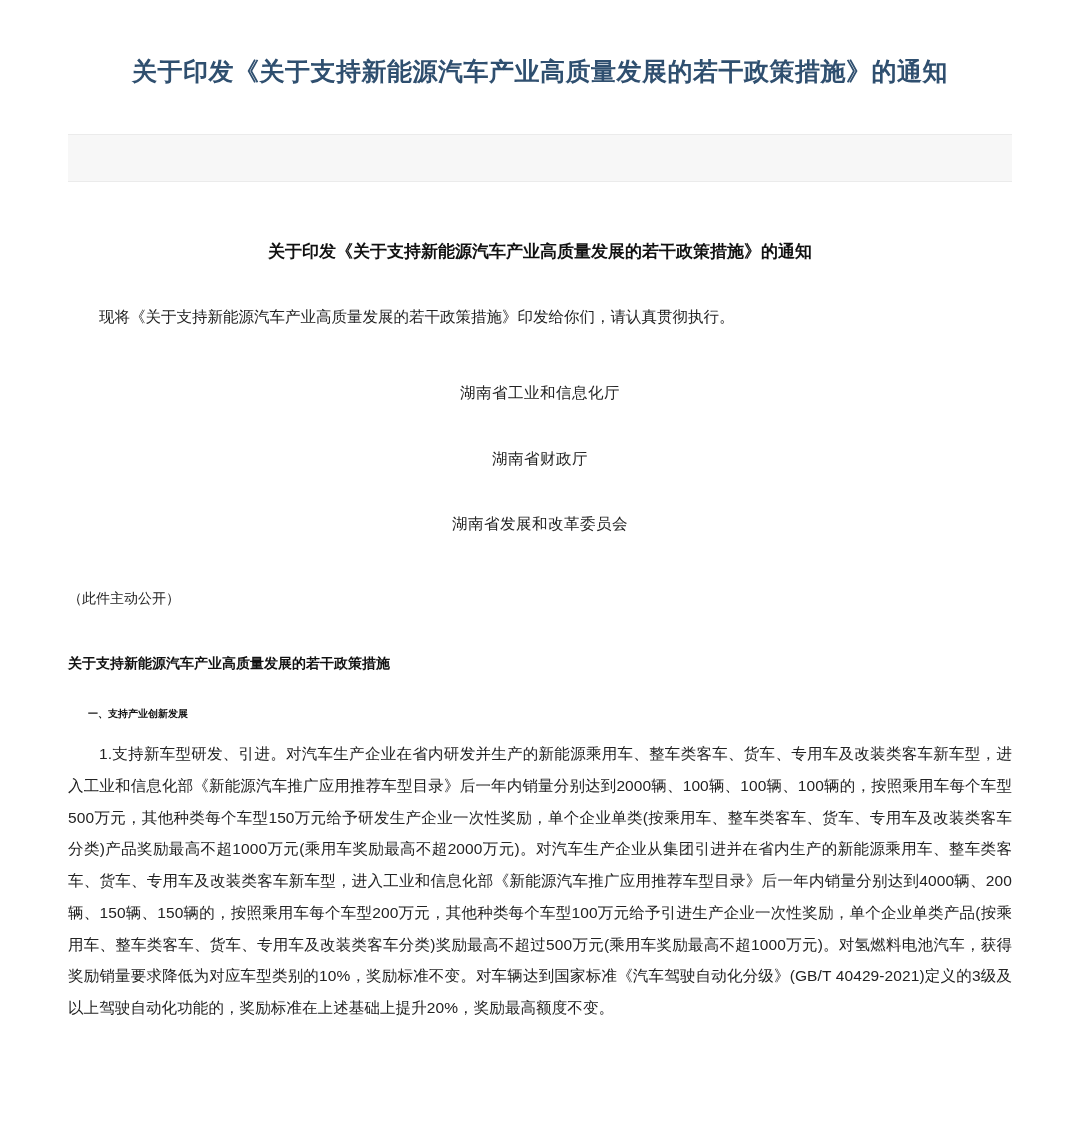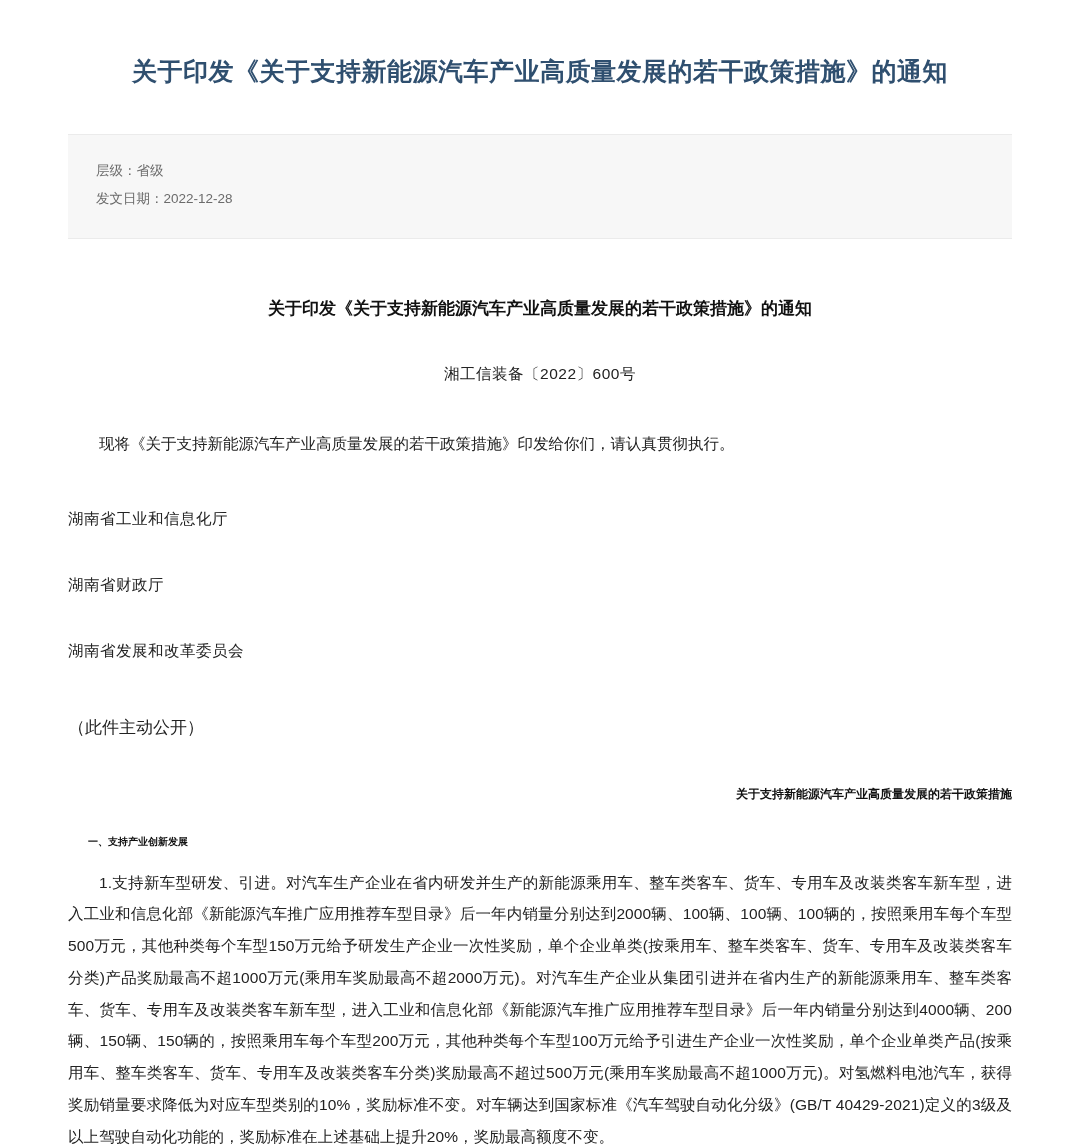--- a/index.html
+++ b/index.html
@@ -80,35 +80,35 @@
   .addressee {
     margin-bottom: 24px;
     font-size: 15.5px;
   }
   .para {
     text-indent: 2em;
     margin: 16px 0 14px 0;
     text-align: justify;
   }
   .signature {
-    text-align: left;
+    text-align: center;
     margin-top: 34px;
     font-size: 15.5px;
     letter-spacing: 0.5px;
   }
   .signature.first { margin-top: 44px; }
   .note {
     margin-top: 44px;
     text-indent: 0;
-    font-size: 17px;
+    font-size: 14px;
   }
   .section-title-center {
-    text-align: right;
+    text-align: left;
     font-weight: bold;
-    font-size: 12px;
+    font-size: 14px;
     margin-top: 36px;
     margin-bottom: 22px;
     color: #111111;
   }
   .section-heading {
     font-weight: bold;
     text-indent: 2em;
     margin: 26px 0 14px 0;
     font-size: 10px;
     color: #111111;
@@ -121,37 +121,28 @@
   }
 </style>
 </head>
 <body>
 
 <div class="page">
 
   <h1 class="page-title">关于印发《关于支持新能源汽车产业高质量发展的若干政策措施》的通知</h1>
 
   <div class="meta-box">
-    <div class="meta-col left">
-      <div class="meta-row">
-        <span class="meta-label">层级：</span><span class="meta-value">省级</span>
-      </div>
-      <div class="meta-row">
-        <span class="meta-label">发文日期：</span><span class="meta-value">2022-12-28</span>
-      </div>
-    </div>
     <div class="meta-col right">
     </div>
   </div>
 
   <div class="doc-body">
 
     <div class="doc-title">关于印发《关于支持新能源汽车产业高质量发展的若干政策措施》的通知</div>
 
-    <div class="doc-number">湘工信装备〔2022〕600号</div>
 
 
     <p class="para">现将《关于支持新能源汽车产业高质量发展的若干政策措施》印发给你们，请认真贯彻执行。</p>
 
     <div class="signature first">湖南省工业和信息化厅</div>
     <div class="signature">湖南省财政厅</div>
     <div class="signature">湖南省发展和改革委员会</div>
 
     <div class="note">（此件主动公开）</div>
 

